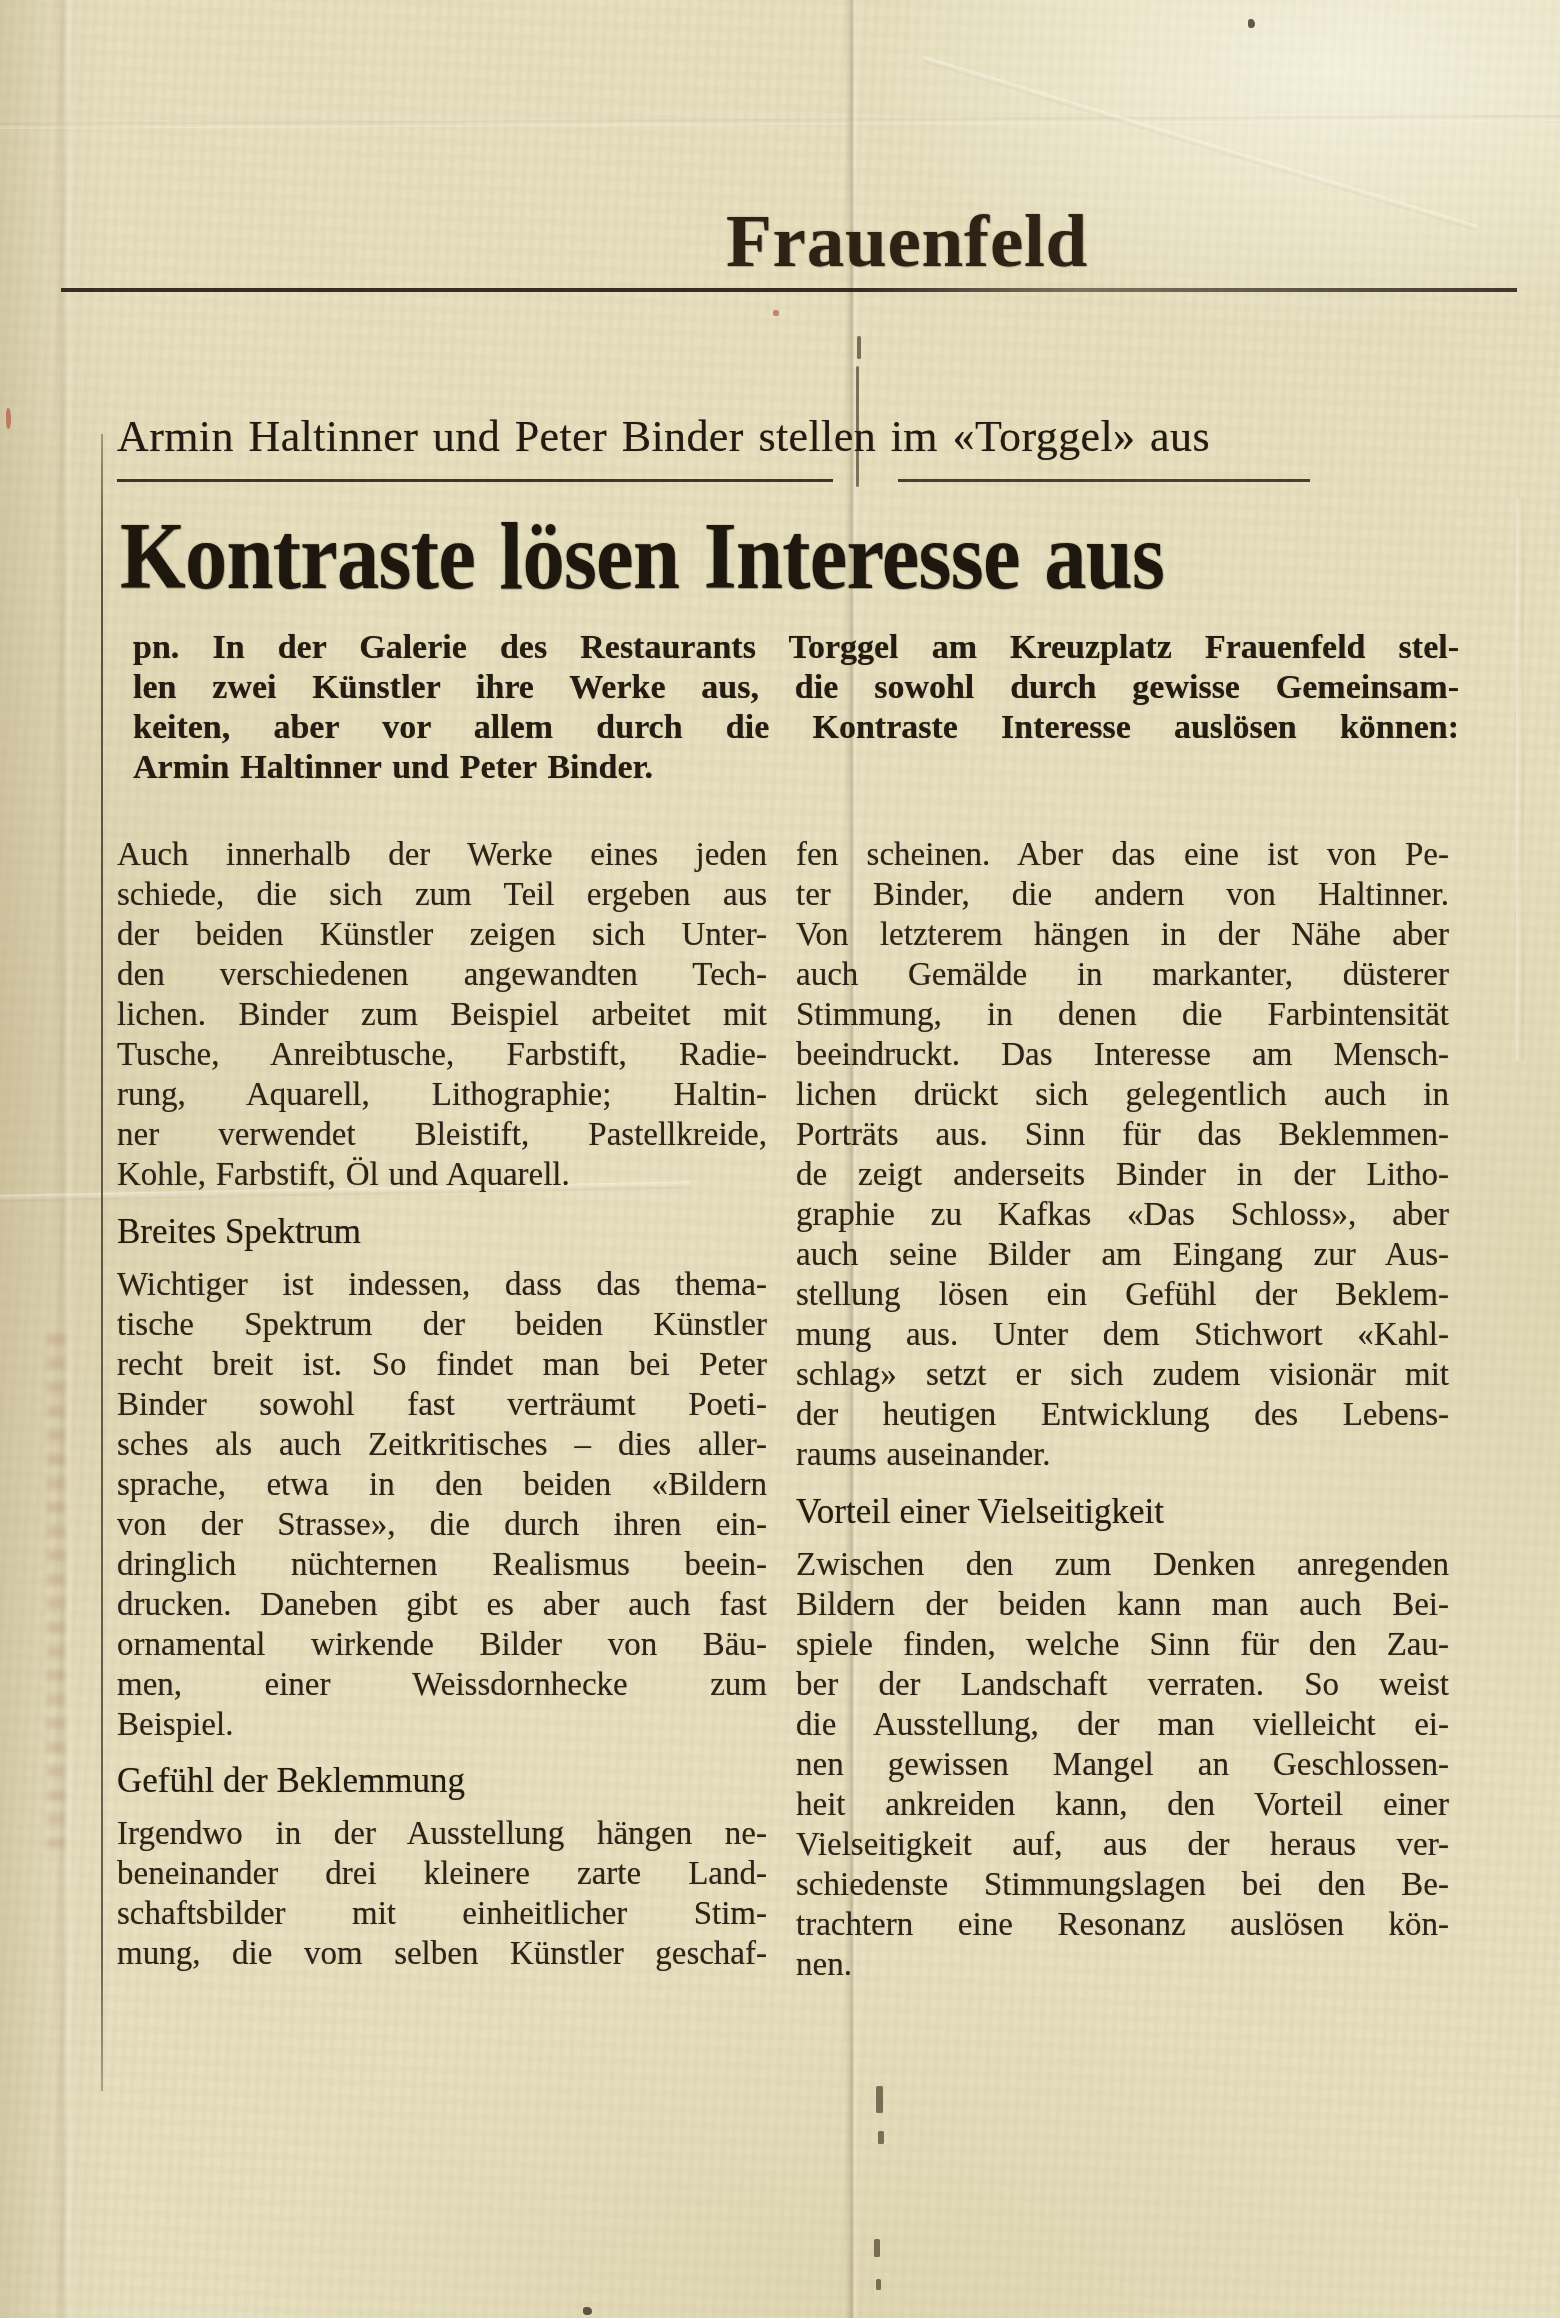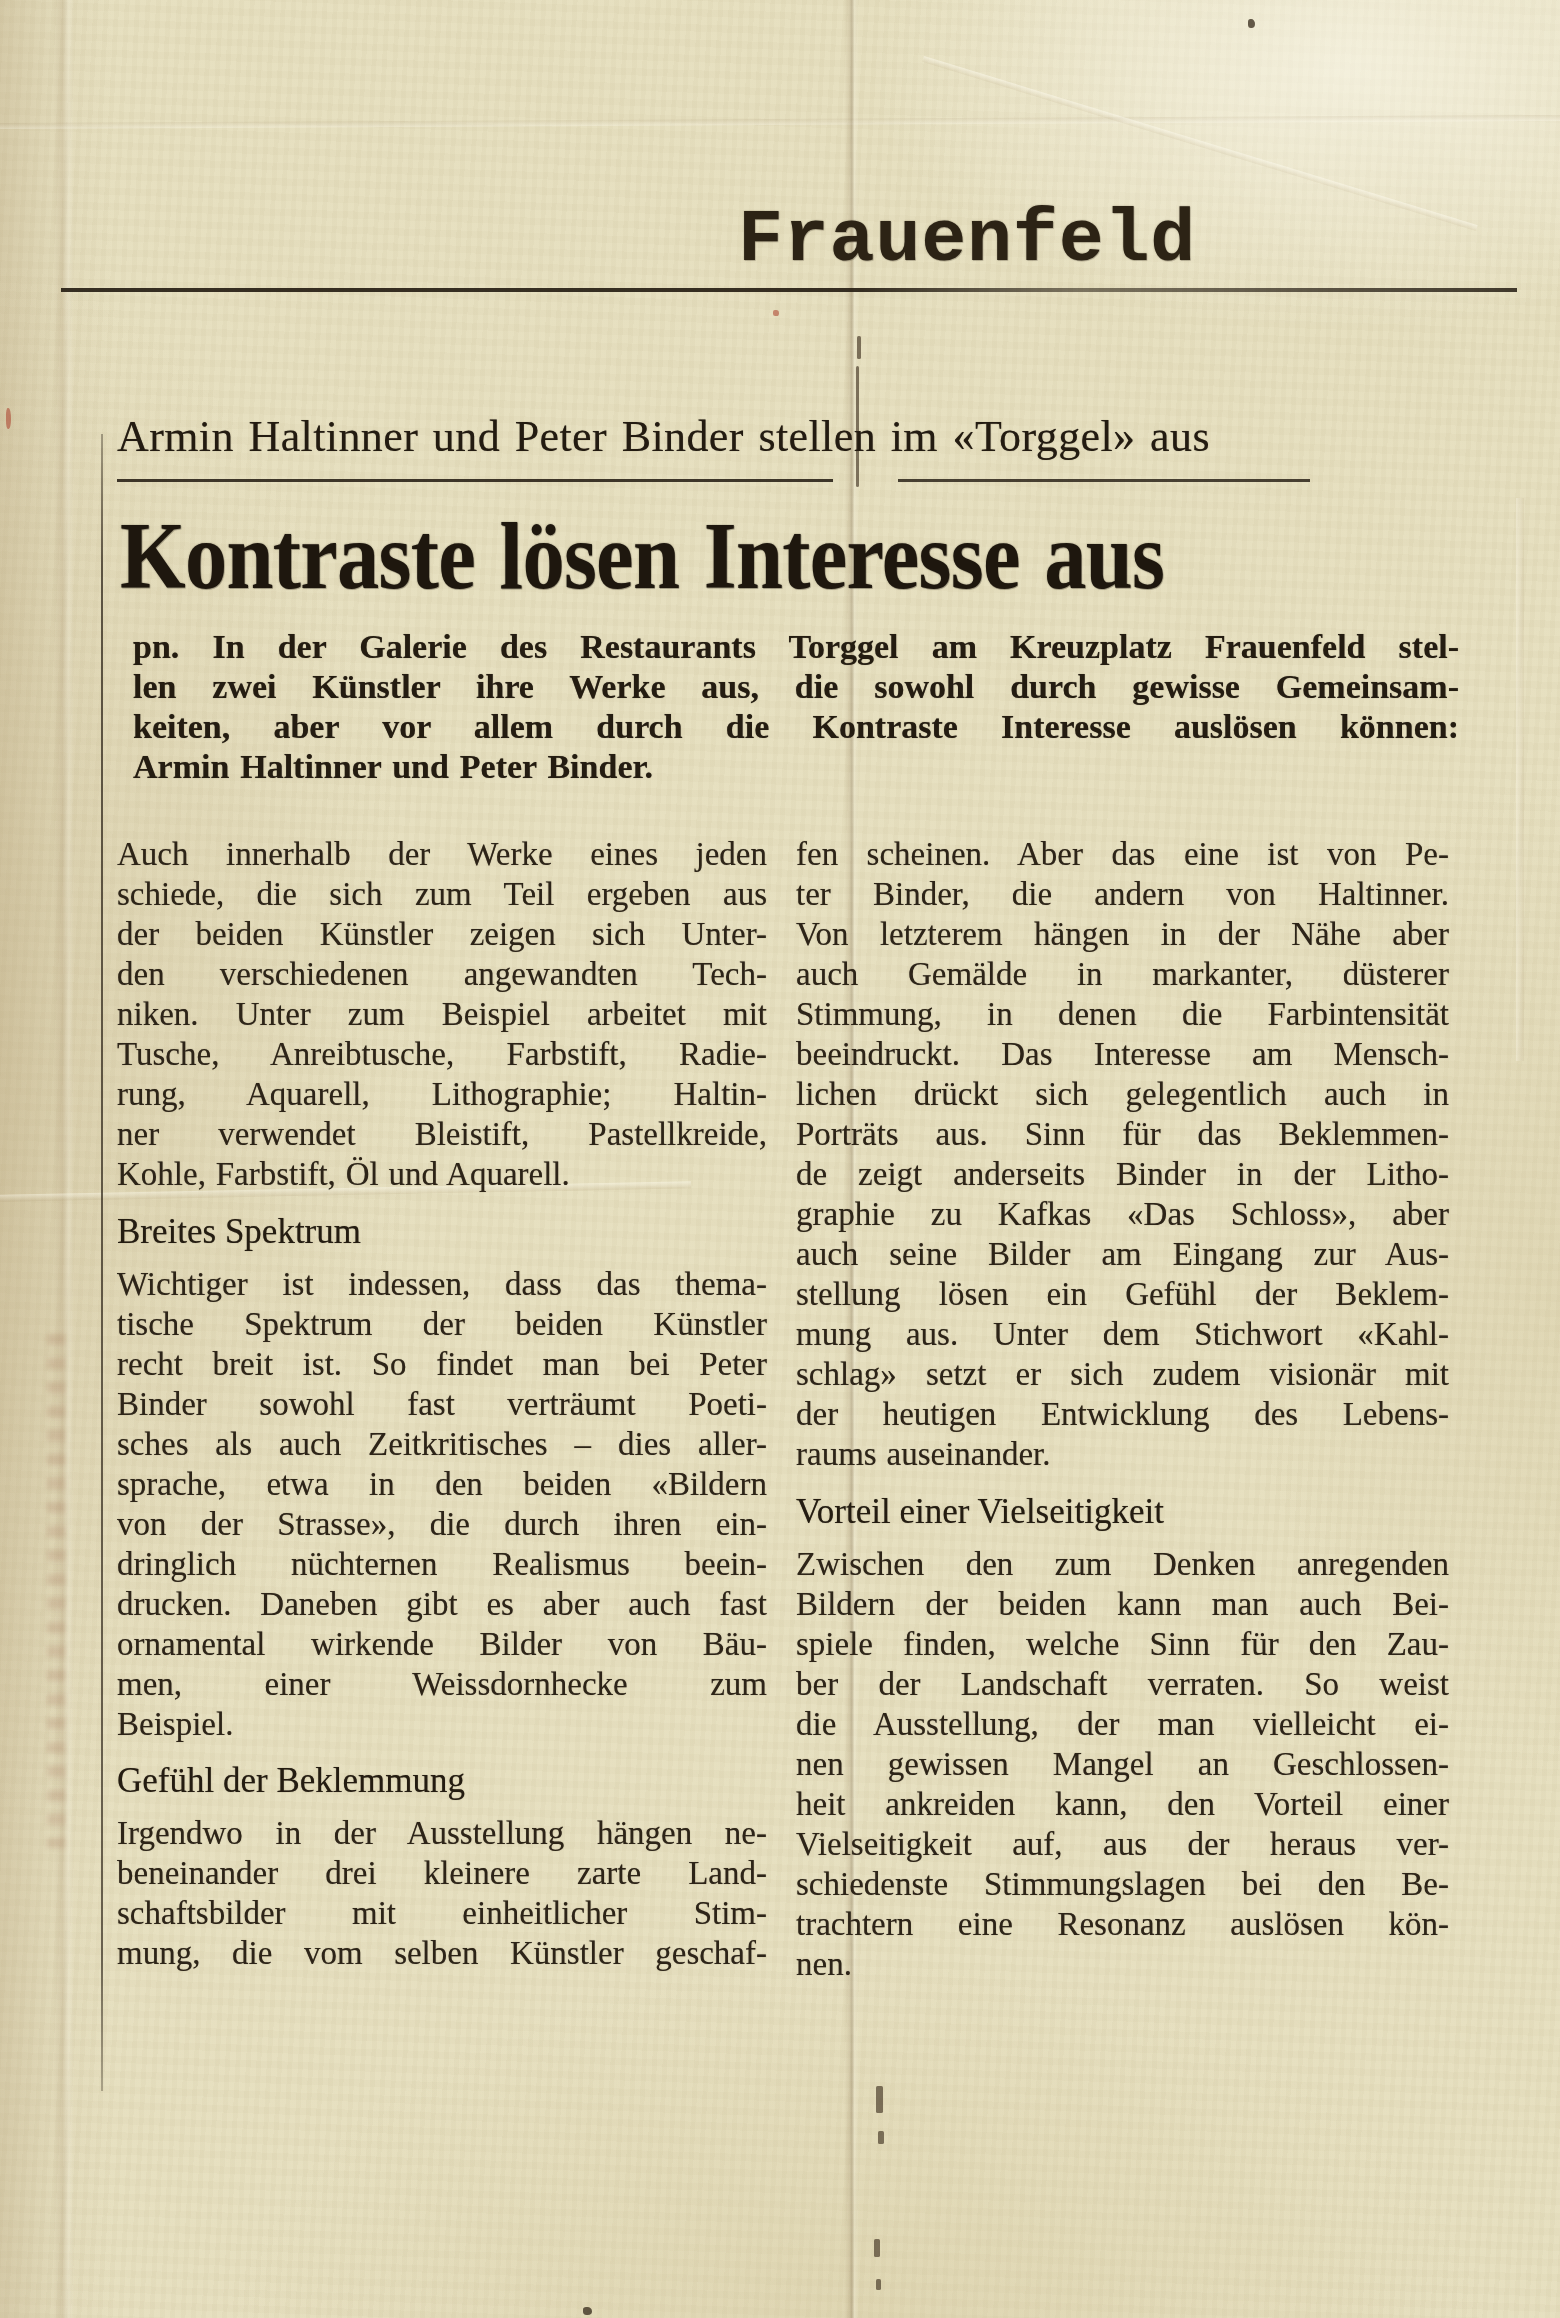--- a/index.html
+++ b/index.html
@@ -70,25 +70,24 @@
     left:61px;top:288px;width:1456px;height:4px;
     background:linear-gradient(90deg, rgba(35,27,17,0.9) 0 55%, rgba(35,27,17,0.55) 70%, rgba(35,27,17,0.85) 100%);
   }
   .kicker-underline{
     left:117px;top:479px;width:1193px;height:3.2px;
     background:linear-gradient(90deg, rgba(32,24,15,0.85) 0 60%, transparent 60% 65.5%, rgba(32,24,15,0.8) 65.5% 100%);
   }
 
   
   .masthead-word{
-    font-family:Liberation Mono, monospace;font-weight:700;
+    font-family:Liberation Serif, serif;font-weight:700;
     font-size:75px;letter-spacing:0.8px;color:#2c2315;
     text-shadow:0 0 1.6px rgba(44,35,21,0.45), 0.8px 0.8px 0 rgba(44,35,21,0.18);
     white-space:nowrap;
-    margin-left:12px;
   }
   #mast-location{left:726px;top:198px;}
   #mast-page{left:1225px;top:193px;font-size:72px;}
 
   .kicker{
     left:117px;top:411px;font-size:44px;color:#231b11;
     letter-spacing:0.4px;word-spacing:3.2px;white-space:nowrap;
     text-shadow:0 0 0.8px rgba(35,27,17,0.55);
   }
   .headline{
@@ -156,21 +155,21 @@
         <div class="tline tlast">Armin Haltinner und Peter Binder.</div>
       </div>
     </div>
 
   <div class="abs col col-left">
       <div class="para">
         <div class="tline">Auch innerhalb der Werke eines jeden</div>
         <div class="tline">schiede, die sich zum Teil ergeben aus</div>
         <div class="tline">der beiden Künstler zeigen sich Unter-</div>
         <div class="tline">den verschiedenen angewandten Tech-</div>
-        <div class="tline">niken. Unter zum Beispiel arbeitet mit</div>
+        <div class="tline">lichen. Binder zum Beispiel arbeitet mit</div>
         <div class="tline">Tusche, Anreibtusche, Farbstift, Radie-</div>
         <div class="tline">rung, Aquarell, Lithographie; Haltin-</div>
         <div class="tline">ner verwendet Bleistift, Pastellkreide,</div>
         <div class="tline tlast">Kohle, Farbstift, Öl und Aquarell.</div>
       </div>
       <div class="subhead">Breites Spektrum</div>
       <div class="para">
         <div class="tline">Wichtiger ist indessen, dass das thema-</div>
         <div class="tline">tische Spektrum der beiden Künstler</div>
         <div class="tline">recht breit ist. So findet man bei Peter</div>

